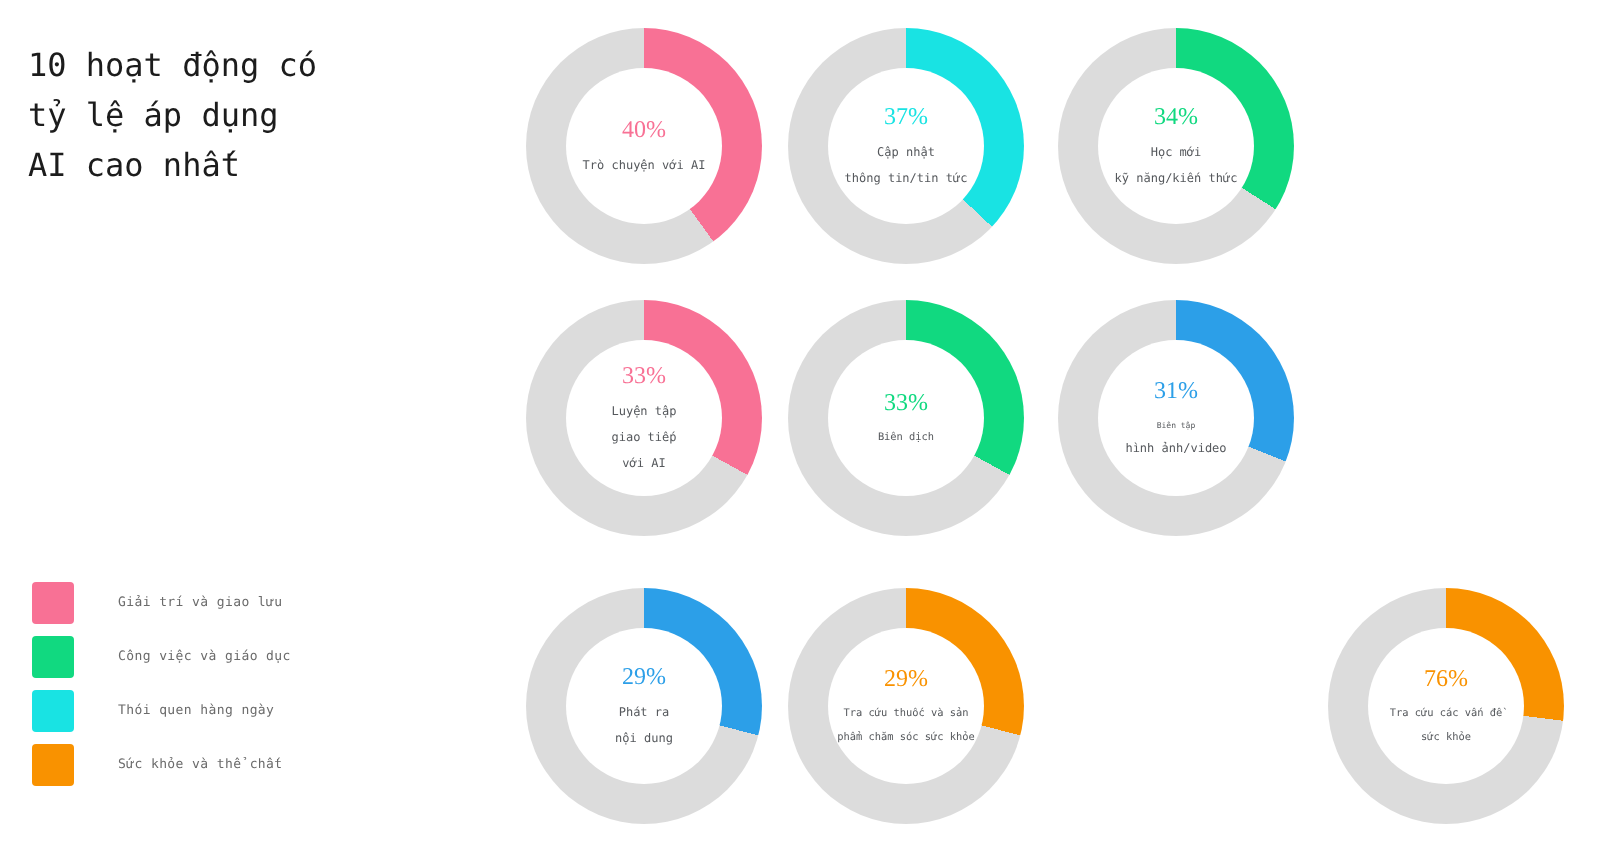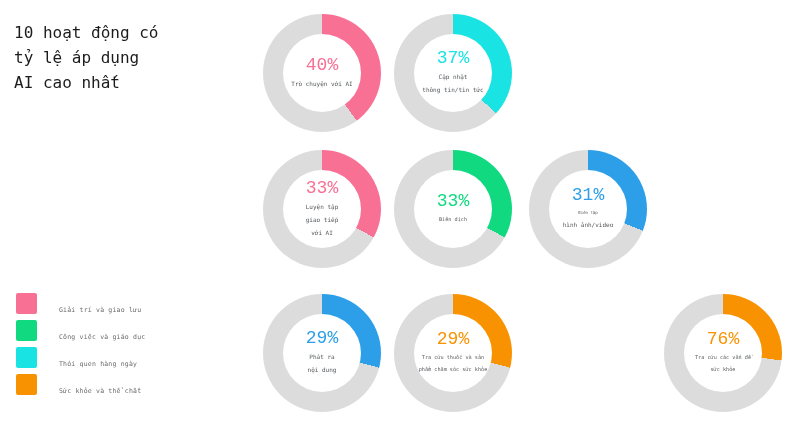--- a/index.html
+++ b/index.html
@@ -25,21 +25,21 @@
   }
 
   
   .legend{
     position:absolute;
     left:16px;top:288px;
     width:210px;
   }
   .legend-row{
     display:flex;
-    align-items:flex-end;
+    align-items:center;
     height:26px;
     margin-bottom:1px;
   }
   .legend-swatch{
     width:21px;height:21px;
     border-radius:2px;
     flex:0 0 auto;
   }
   .legend-label{
     margin-left:22px;
@@ -68,22 +68,22 @@
   }
   .donut .center{
     position:absolute;
     left:50%;top:50%;
     transform:translate(-50%,-50%);
     width:112px;
     text-align:center;
     pointer-events:none;
   }
   .donut .pct{
-    font-family:Liberation Mono, monospace;
-    font-size:18px;
+    font-family:Liberation Serif, serif;
+    font-size:12px;
     line-height:17px;
     margin-bottom:3px;
   }
   .donut .lbl{
     font-family:"DejaVu Sans Mono","Liberation Mono",monospace;
     font-size:6px;
     line-height:13px;
     color:#55585c;
     white-space:pre-line;
   }
@@ -130,20 +130,29 @@
   <div class="donut" style="left:394px;top:14px;">
     <div class="ring" style="background: conic-gradient(rgb(25, 227, 227) 0deg, rgb(25, 227, 227) 133.2deg, rgb(220, 220, 220) 133.2deg, rgb(220, 220, 220) 360deg); border-radius: 50%;"></div>
     <div class="hole"></div>
     <div class="center">
       <div class="pct" style="color: rgb(25, 227, 227); text-align: center;">37%</div>
       <div class="lbl">Cập nhật
 thông tin/tin tức</div>
     </div>
   </div>
 
+  <div class="donut" style="left:529px;top:14px;">
+    <div class="ring" style="background: conic-gradient(rgb(17, 217, 128) 0deg, rgb(17, 217, 128) 122.4deg, rgb(220, 220, 220) 122.4deg, rgb(220, 220, 220) 360deg); border-radius: 50%;"></div>
+    <div class="hole"></div>
+    <div class="center">
+      <div class="pct" style="color: rgb(17, 217, 128);">34%</div>
+      <div class="lbl">Học mới
+kỹ năng/kiến thức</div>
+    </div>
+  </div>
 
   <div class="donut" style="left:263px;top:150px;">
     <div class="ring" style="background: conic-gradient(rgb(248, 113, 149) 0deg, rgb(248, 113, 149) 118.8deg, rgb(220, 220, 220) 118.8deg, rgb(220, 220, 220) 360deg); border-radius: 50%;"></div>
     <div class="hole"></div>
     <div class="center">
       <div class="pct" style="color: rgb(248, 113, 149);">33%</div>
       <div class="lbl">Luyện tập
 giao tiếp
 với AI</div>
     </div>

